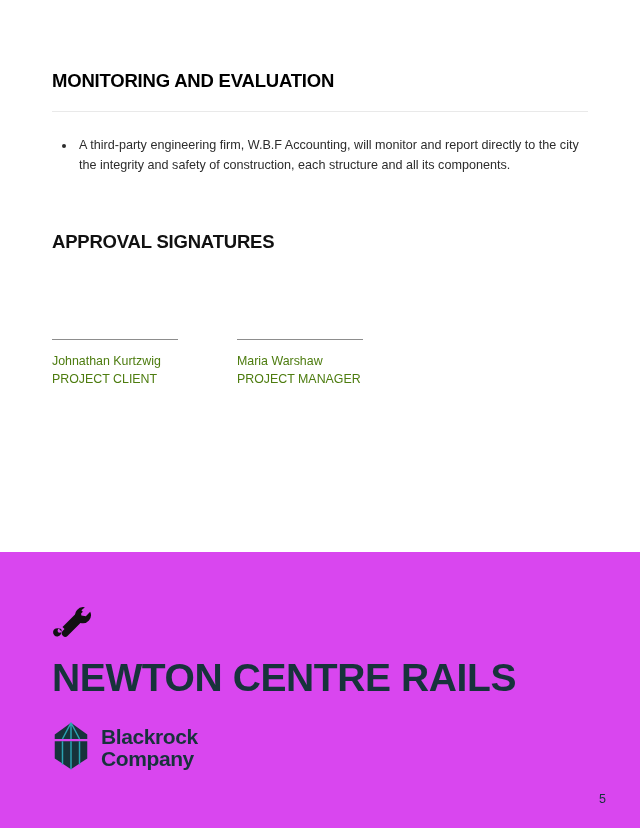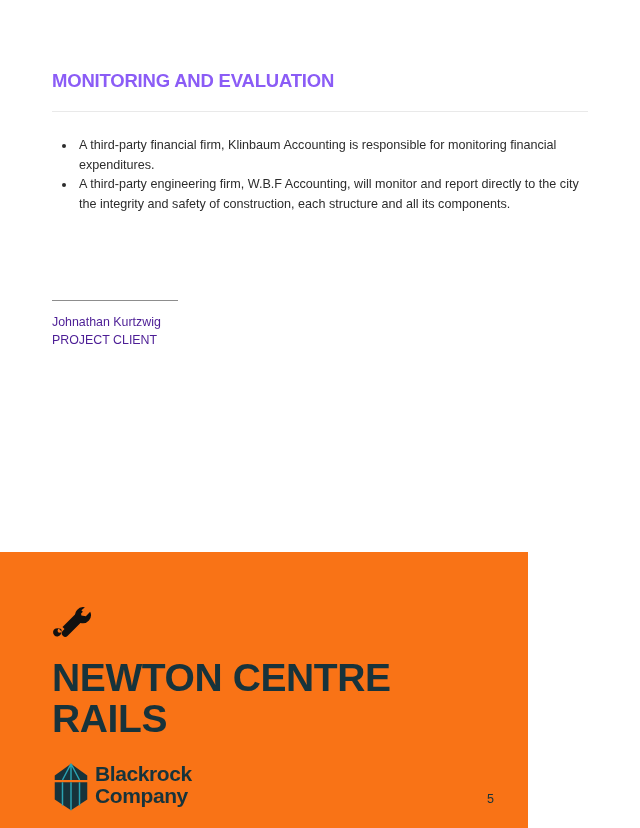--- a/index.html
+++ b/index.html
@@ -31,21 +31,21 @@
     width: 640px;
     height: 552px;
     background: #ffffff;
     padding: 70px 52px 0 52px;
   }
 
   .section-heading {
     font-size: 18.5px;
     font-weight: bold;
     letter-spacing: -0.2px;
-    color: #8b5cf6;
+    color: #000000;
     line-height: 1.2;
   }
 
   .rule {
     margin-top: 19px;
     height: 1px;
     background: #e9e9e9;
     width: 100%;
   }
 
@@ -97,31 +97,31 @@
   .sig-line {
     height: 1px;
     background: #8d8d8d;
     width: 126px;
   }
 
   .sig-name {
     margin-top: 13px;
     font-size: 12.4px;
     line-height: 1.42;
-    color: #4c1d95;
+    color: #4d7c0f;
   }
 
   
   .footer {
     position: absolute;
     left: 0;
     top: 552px;
-    width: 528px;
+    width: 640px;
     height: 276px;
-    background: #f97316;
+    background: #d946ef;
     padding: 48px 52px 0 52px;
   }
 
   .tools-icon {
     width: 40px;
     height: 40px;
     display: block;
   }
 
   .footer-title {
@@ -129,22 +129,22 @@
     font-size: 39px;
     font-weight: bold;
     letter-spacing: -0.4px;
     color: #17333b;
     line-height: 1.05;
   }
 
   .brand {
     margin-top: 23px;
     display: flex;
-    align-items: flex-start;
-    gap: 5px;
+    align-items: center;
+    gap: 11px;
   }
 
   .brand-mark {
     width: 38px;
     height: 48px;
     flex: 0 0 auto;
   }
 
   .brand-name {
     font-size: 21px;
@@ -168,33 +168,37 @@
 
 <div class="page">
 
   <div class="content">
 
     <h1 class="section-heading">MONITORING AND EVALUATION</h1>
 
     <div class="rule"></div>
 
     <ul class="bullets">
-      <li>A third-party financial firm, Klinbaum Accounting is responsible for monitoring financial expenditures.</li>
       <li>A third-party engineering firm, W.B.F Accounting, will monitor and report directly to the city the integrity and safety of construction, each structure and all its components.</li>
     </ul>
 
+    <h2 class="approval-heading">APPROVAL SIGNATURES</h2>
 
     <div class="sig-row">
 
       <div class="sig-block">
         <div class="sig-line"></div>
         <div class="sig-name">Johnathan Kurtzwig PROJECT CLIENT</div>
       </div>
 
 
+      <div class="sig-block">
+        <div class="sig-line"></div>
+        <div class="sig-name">Maria Warshaw PROJECT MANAGER</div>
+      </div>
 
     </div>
   </div>
 
   <div class="footer">
 
     <span>
       <svg class="tools-icon" viewBox="0 0 64 64" aria-hidden="true">
         <g fill="#111111">
 

